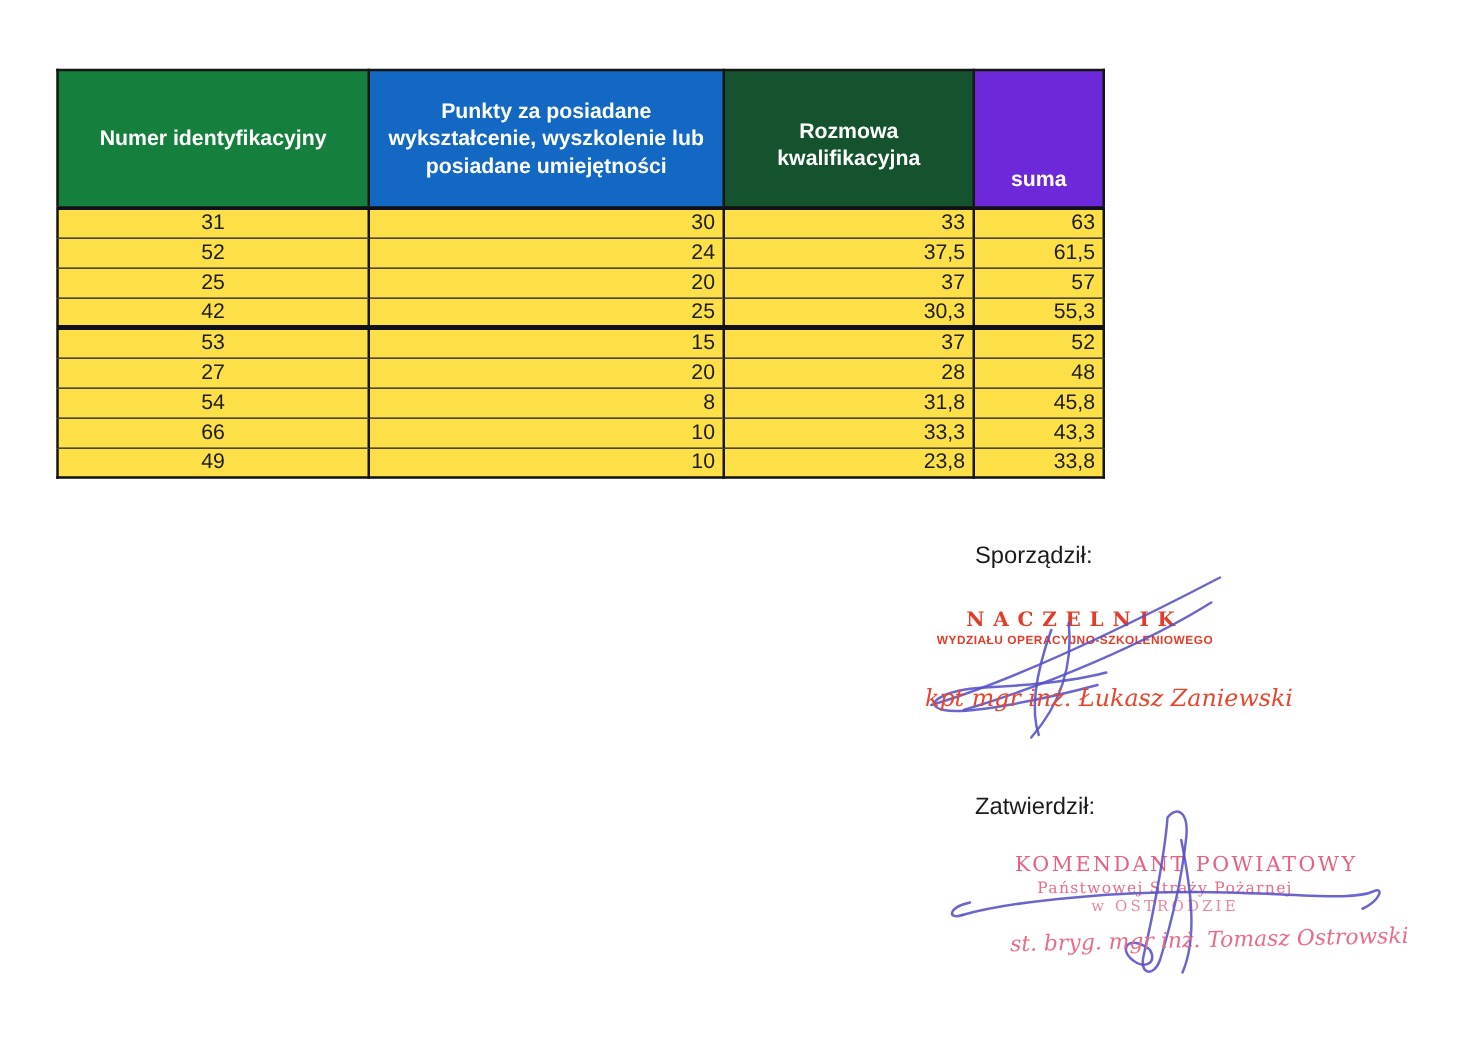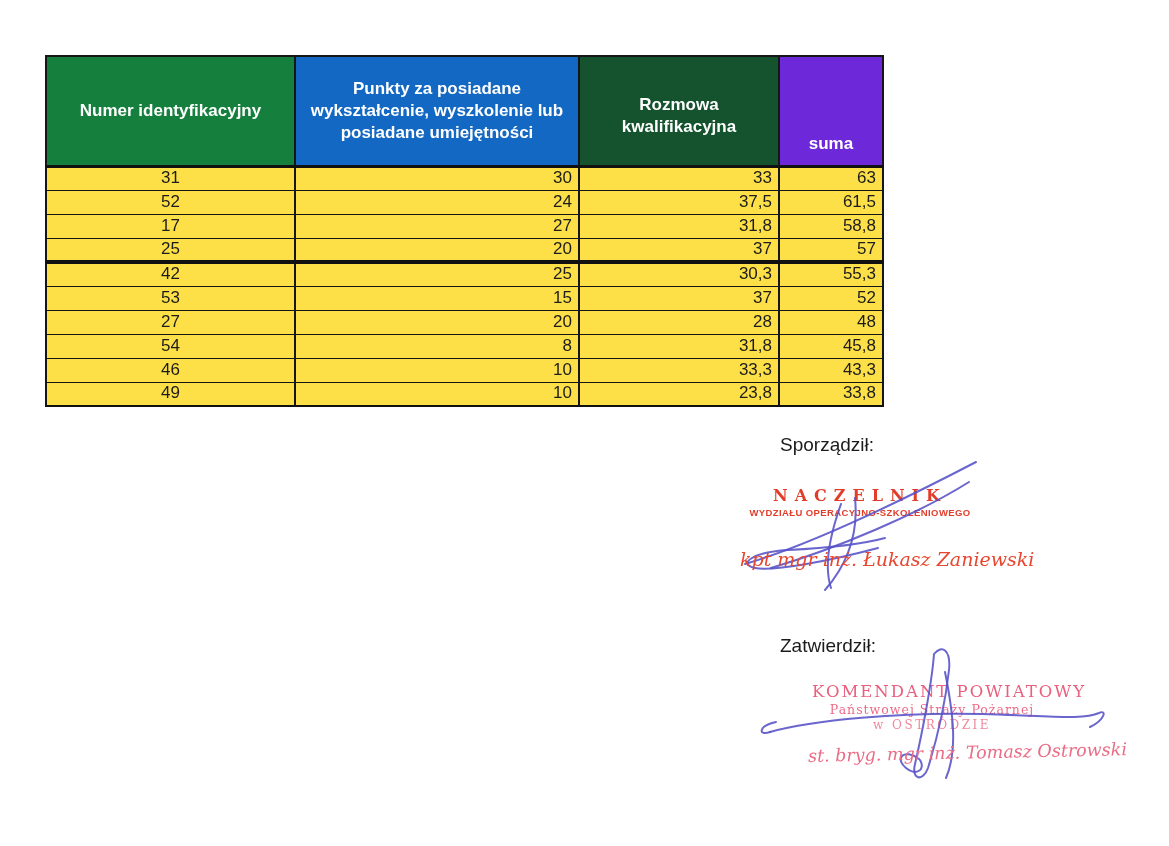--- a/index.html
+++ b/index.html
@@ -90,26 +90,20 @@
           <td>33</td>
           <td>63</td>
         </tr>
         <tr>
           <td>52</td>
           <td>24</td>
           <td>37,5</td>
           <td>61,5</td>
         </tr>
         <tr>
-          <td>17</td>
-          <td>27</td>
-          <td>31,8</td>
-          <td>58,8</td>
-        </tr>
-        <tr>
           <td>25</td>
           <td>20</td>
           <td>37</td>
           <td>57</td>
         </tr>
         <tr>
           <td>42</td>
           <td>25</td>
           <td>30,3</td>
           <td>55,3</td>
@@ -126,21 +120,21 @@
           <td>28</td>
           <td>48</td>
         </tr>
         <tr>
           <td>54</td>
           <td>8</td>
           <td>31,8</td>
           <td>45,8</td>
         </tr>
         <tr>
-          <td>46</td>
+          <td>66</td>
           <td>10</td>
           <td>33,3</td>
           <td>43,3</td>
         </tr>
         <tr>
           <td>49</td>
           <td>10</td>
           <td>23,8</td>
           <td>33,8</td>
         </tr>

